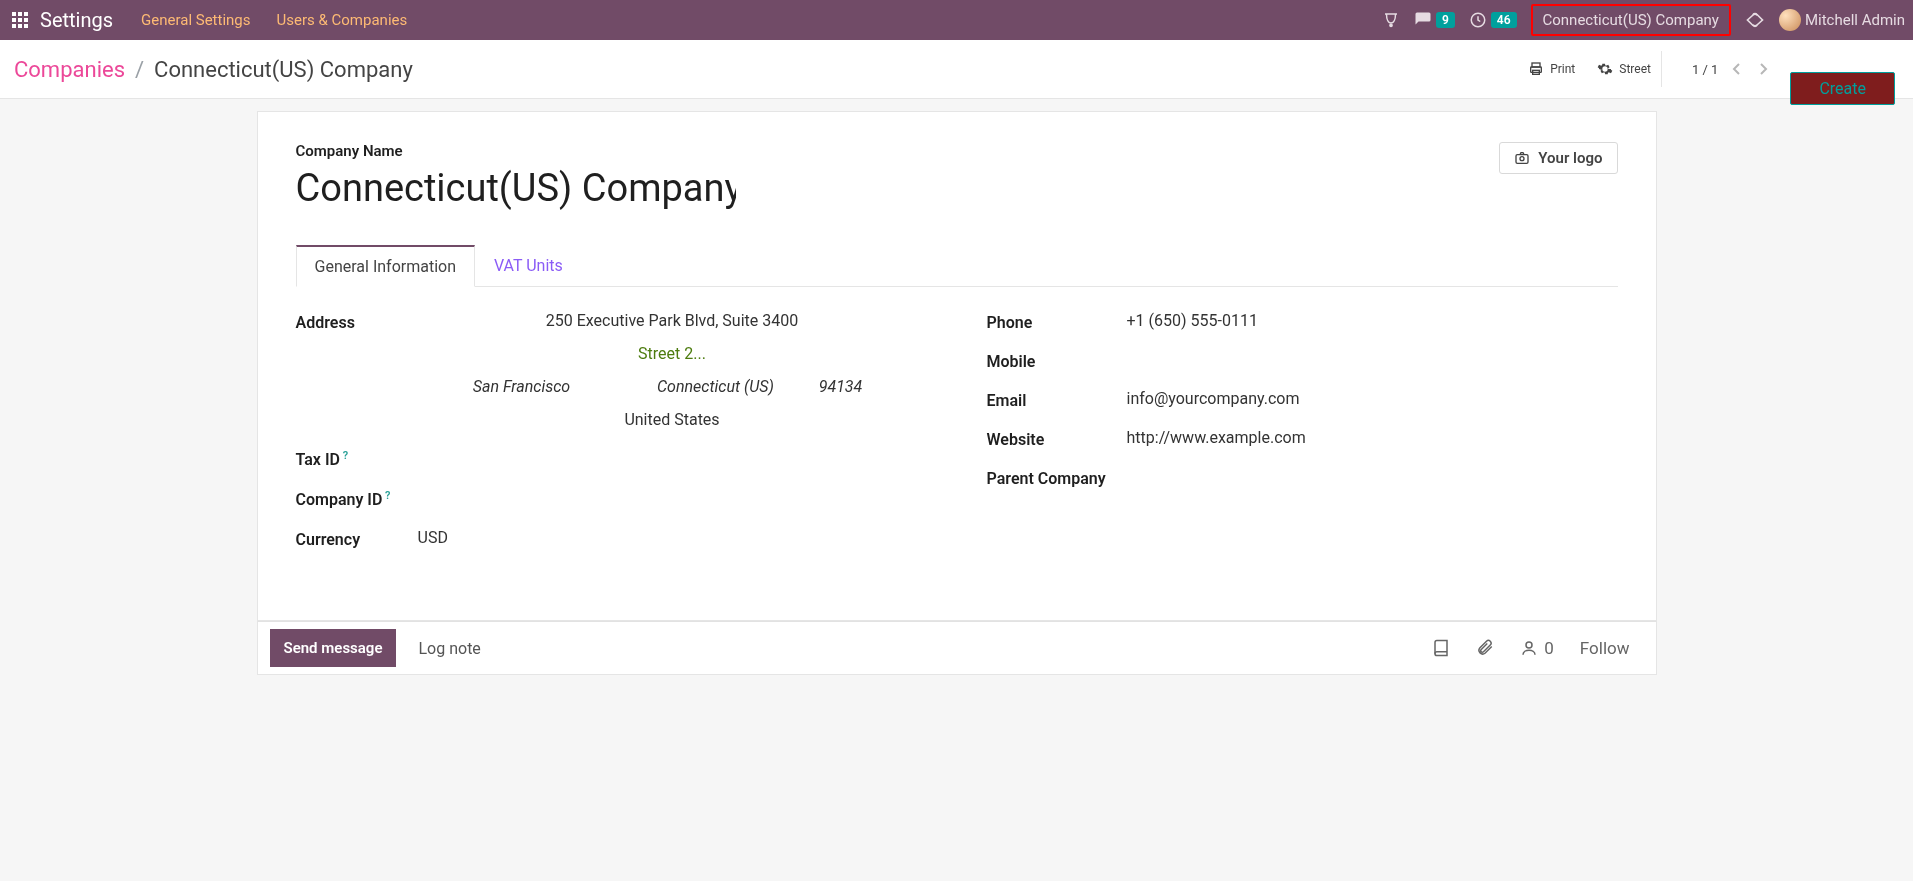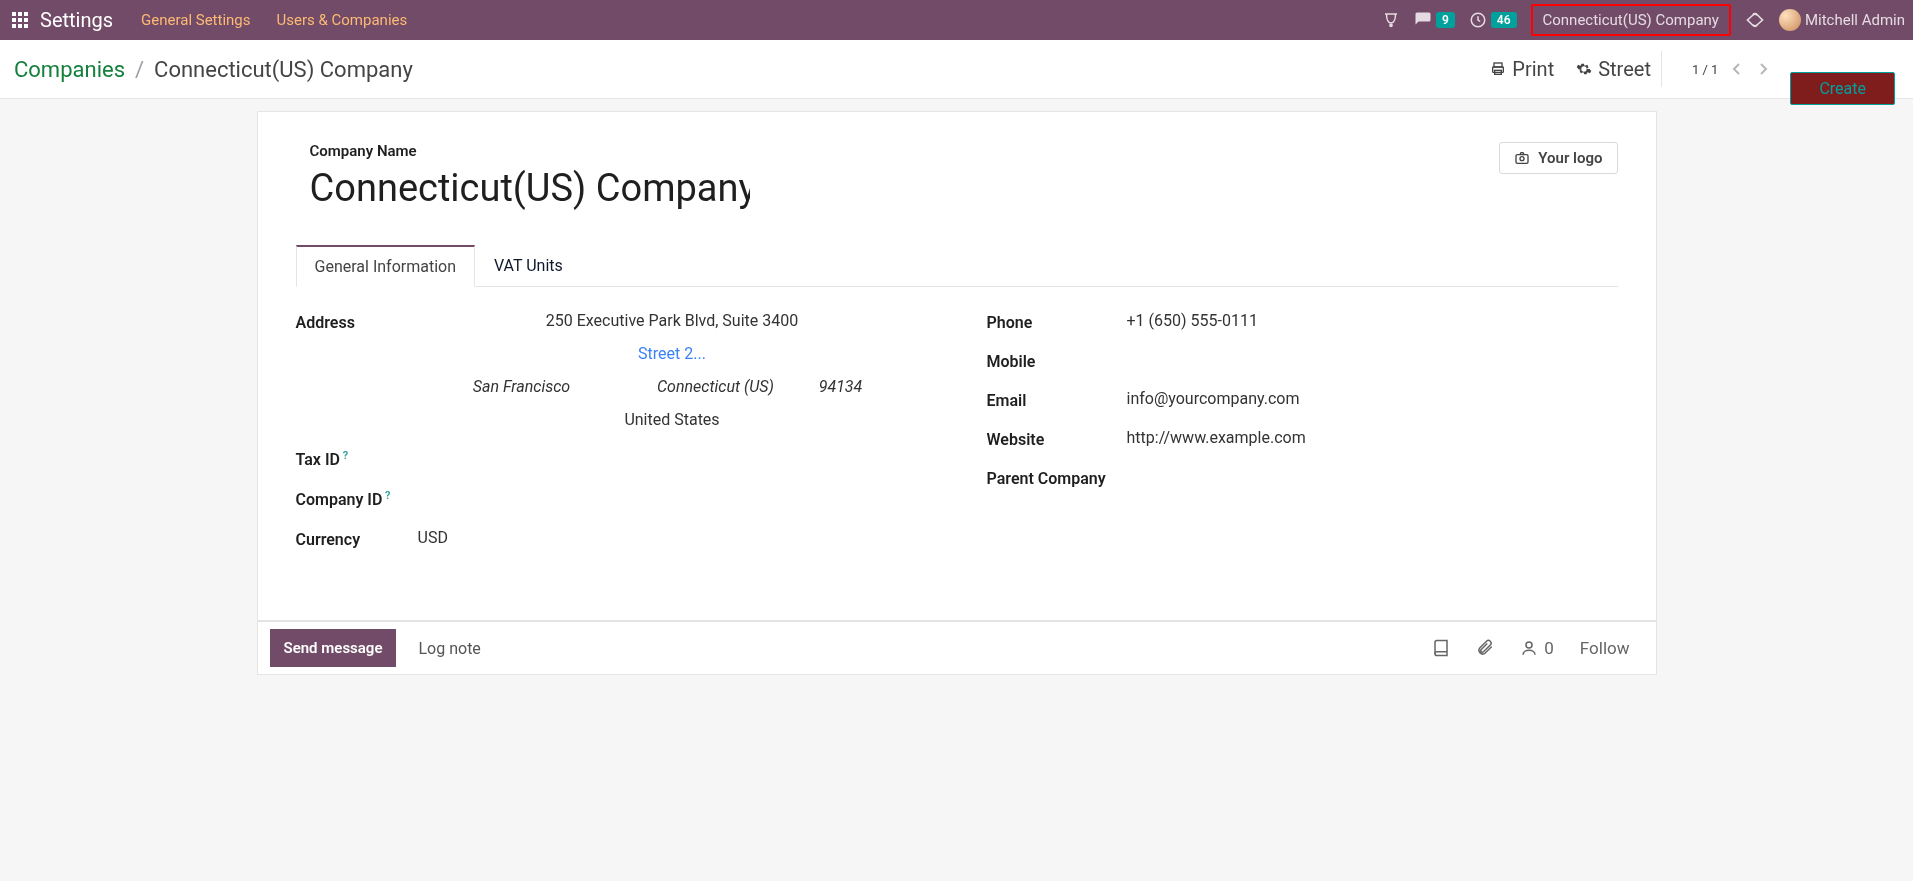--- a/index.html
+++ b/index.html
@@ -32,71 +32,71 @@
   
   .control-bar {
     background:#fff;
     border-bottom:1px solid #e5e5e5;
     height:59px;
     display:flex;
     align-items:center;
     padding: 0 18px 0 14px;
   }
   .breadcrumb { font-size: 22px; display:flex; align-items:center; gap:10px; }
-  .breadcrumb-link { color:#15803d; cursor:pointer; }
+  .breadcrumb-link { color:#ec4899; cursor:pointer; }
   .breadcrumb-sep { color:#9aa0a6; }
   .breadcrumb-active { color:#444; }
 
   .cb-spacer { flex:1; }
-  .cb-actions { display:flex; align-items:center; gap: 22px; font-size:20px; color:#444; }
+  .cb-actions { display:flex; align-items:center; gap: 22px; font-size:12px; color:#444; }
   .cb-action { display:flex; align-items:center; gap:6px; cursor:pointer; }
   .pager { display:flex; align-items:center; gap:14px; color:#444; font-size:13px; margin-left: 30px; margin-right: 22px;}
   .pager-arrows { display:flex; gap:16px; color:#b7b7b7;}
   .btn-create {
     border:1px solid #00A09D; color:#00A09D; background:#7f1d1d;
     padding: 6px 28px; font-size:16px; border-radius:2px; cursor:pointer;margin-top:38px;
   }
   .divider-v { width:1px; height:36px; background:#e5e5e5; margin: 0 0 0 10px;}
 
   
   .scroll-area { height: calc(881px - 40px - 59px); overflow-y: scroll; }
   .sheet {
     background:#fff;
     border:1px solid #e5e5e5;
     margin: 12px auto 0 auto;
     width: 1400px;
     min-height: 510px;
     padding: 30px 38px 30px 38px;
   }
-  .sheet-head { display:flex; align-items:flex-start;margin-left:14px; }
+  .sheet-head { display:flex; align-items:flex-start; }
   .company-title-block { flex:1; }
   .company-label { font-size:15px; font-weight:600; color:#1f1f1f; margin-bottom:6px; display:block;}
   .company-name { font-size:38px; font-weight:400; color:#1f1f1f; white-space:nowrap; overflow:hidden; width: 440px;}
   .logo-btn {
     border:1px solid #d9d9d9; background:#fff; color:#444;
     padding: 6px 14px; font-size:15px; border-radius:3px; display:flex; align-items:center; gap:8px;
     cursor:pointer; font-weight:600;
   }
 
   .tabs { margin-top: 34px; border-bottom:1px solid #e5e5e5; display:flex; }
-  .tab { padding: 10px 18px; font-size:16px; color:#0f172a; border:1px solid transparent; border-bottom:none; cursor:pointer; position:relative; top:1px; }
+  .tab { padding: 10px 18px; font-size:16px; color:#8b5cf6; border:1px solid transparent; border-bottom:none; cursor:pointer; position:relative; top:1px; }
   .tab.active { border:1px solid #e5e5e5; border-top:2px solid #714B67; border-bottom:1px solid #fff; background:#fff; color:#444; }
 
   .form-grid { display:flex; gap: 60px; margin-top: 24px; font-size:16px; }
   .col { flex:1; }
   .row { display:flex; margin-bottom: 18px; }
   .fld-label { width: 122px; font-weight:600; color:#1f1f1f; padding-top:2px; }
   .fld-label.sup::after { content:" ?"; color:#2aa198; font-size:11px; vertical-align:super; }
   .fld-value { flex:1; color:#333; }
   .addr-lines { display:flex; flex-direction:column; gap: 14px; text-align: center; }
   .addr-row3 { display:flex; gap: 0; font-style: italic; }
   .addr-city { width: 208px; }
   .addr-state { width: 180px; }
   .addr-zip { width: 70px;}
-  .placeholder { color:#3b82f6; }
+  .placeholder { color:#4d7c0f; }
 
   
   .chatter {
     width: 1400px;
     margin: 0 auto;
     background:#fff;
     border:1px solid #e5e5e5;
     border-top:1.5px solid #e2e2e2;
     height: 54px;
     display:flex;

